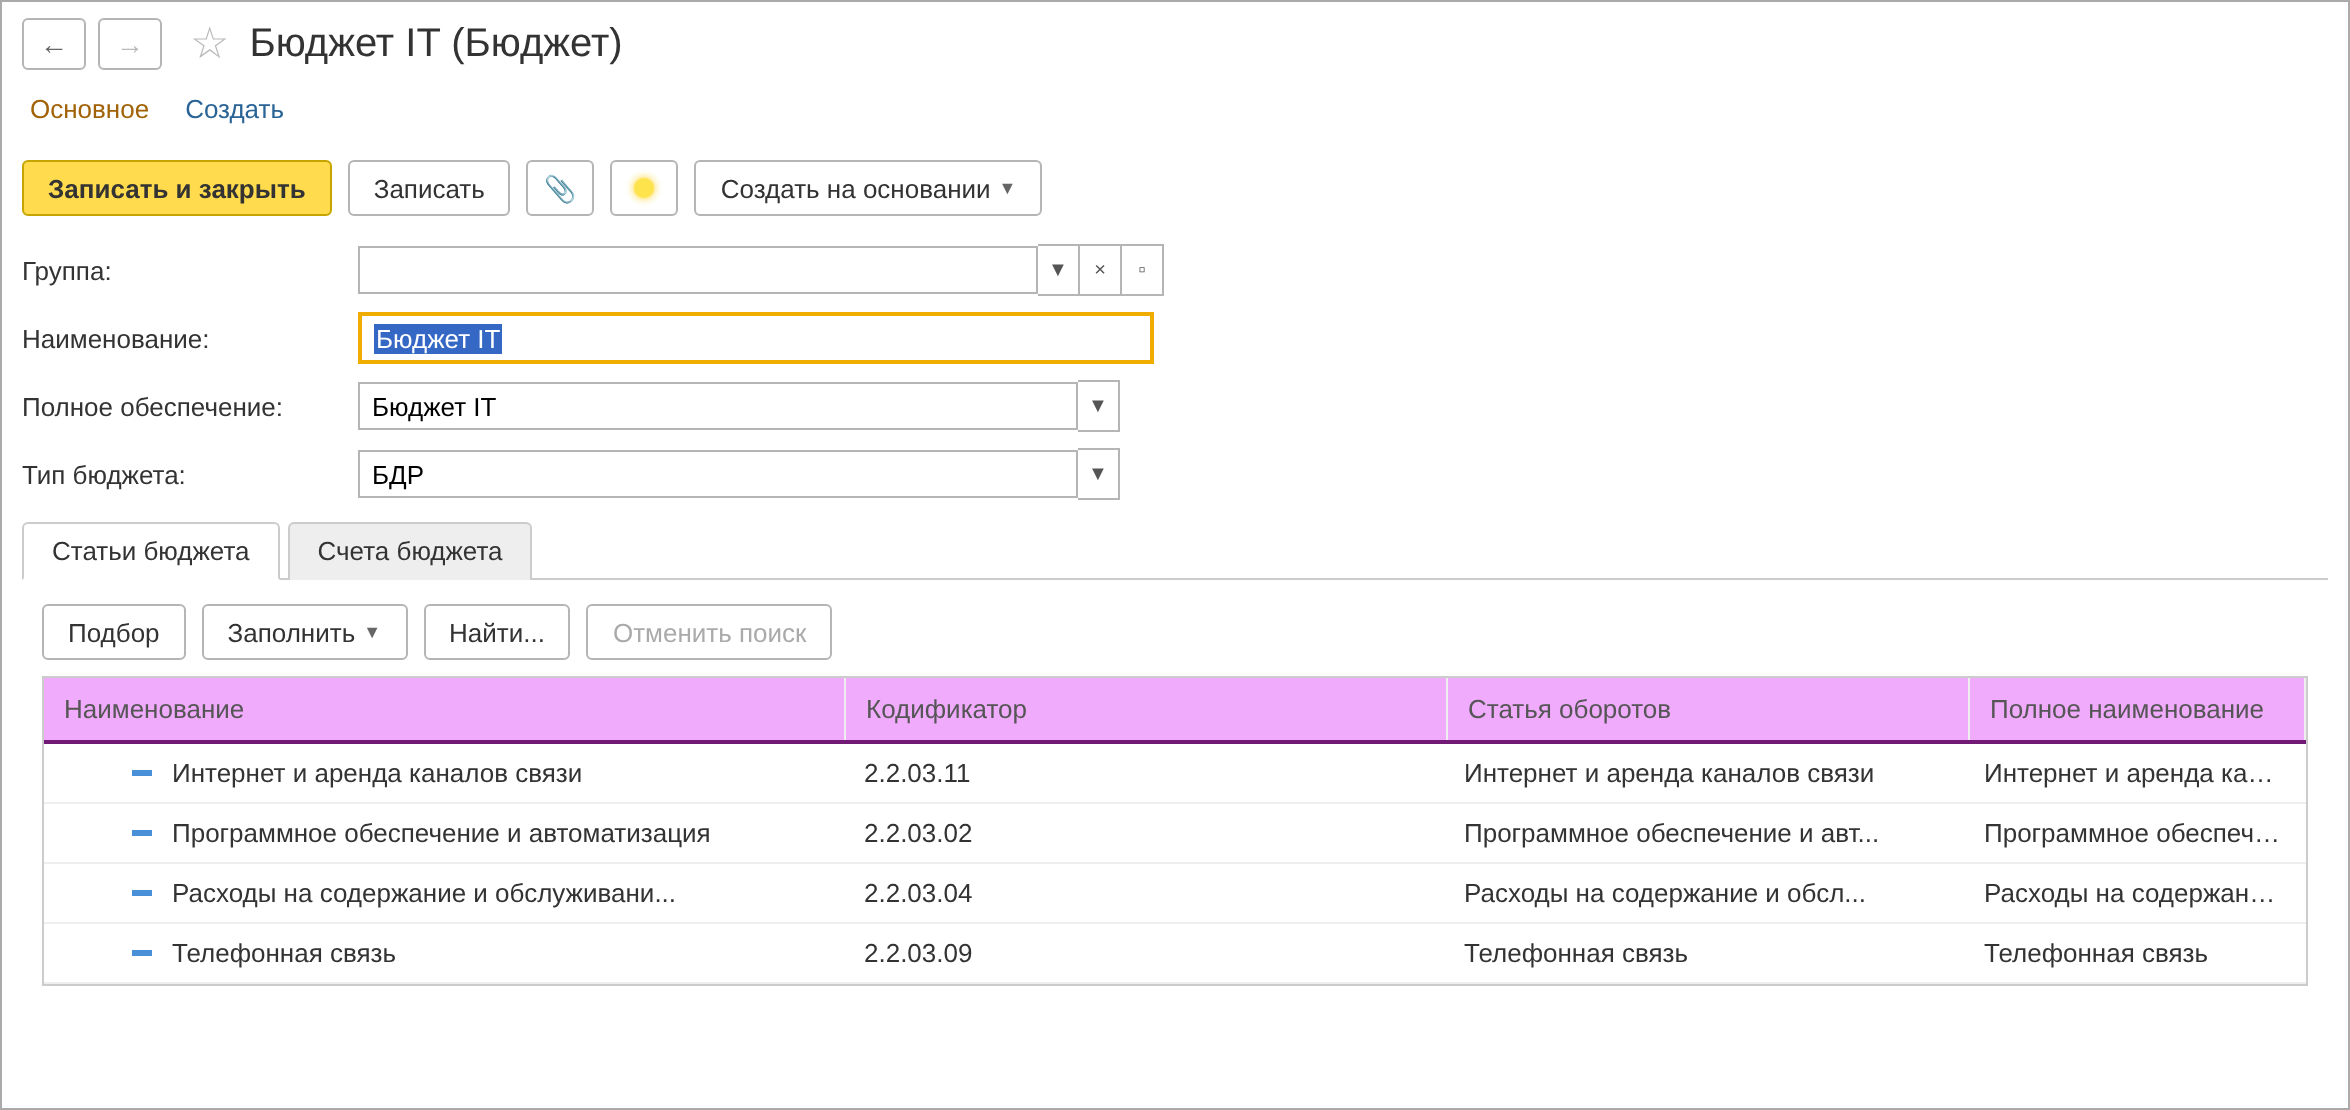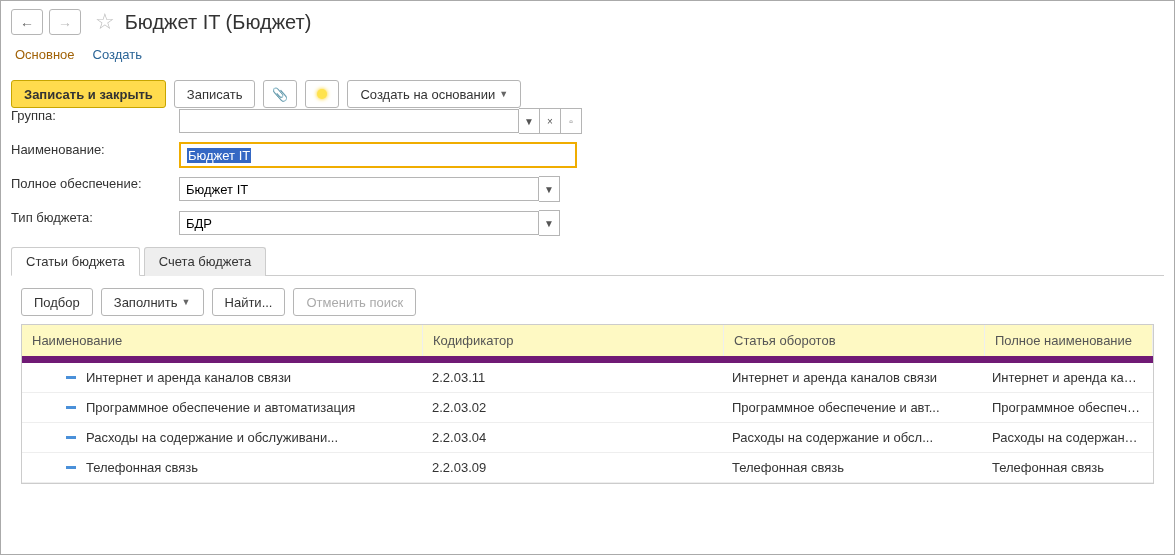--- a/index.html
+++ b/index.html
@@ -5,38 +5,38 @@
 html,body{margin:0;padding:0;font-family:Arial,sans-serif;font-size:13px;color:#333;background:#fff}
 .page{width:1175px;height:555px;border:1px solid #aaa;box-sizing:border-box;padding:8px 10px;position:relative}
 .toprow{display:flex;align-items:center;gap:6px;margin-bottom:8px}
 .nav-btn{width:30px;height:24px;border:1px solid #b5b5b5;background:#fff;border-radius:3px;display:flex;align-items:center;justify-content:center;cursor:pointer;font-size:14px;color:#666}
 .nav-btn.disabled{color:#bbb}
 .star{font-size:22px;color:#bbb;margin:0 4px 0 8px}
 .title{font-size:20px;color:#333;font-weight:normal}
 .tabs-main{display:flex;gap:18px;border-bottom:0;margin:8px 0 14px 0;padding-left:4px}
 .tab-main{font-size:13px;color:#2a6496;padding:4px 0;cursor:pointer}
 .tab-main.active{color:#a16207}
-.toolbar{display:flex;gap:8px;}
+.toolbar{display:flex;gap:8px;margin-bottom:14px}
 .btn{height:26px;border:1px solid #b5b5b5;background:#fff;border-radius:3px;padding:0 12px;display:flex;align-items:center;cursor:pointer;font-size:13px;color:#333}
 .btn-primary{background:#ffdb4d;border-color:#c7a500;font-weight:bold}
 .btn-icon{width:32px;padding:0;justify-content:center}
-.form-row{display:flex;margin-bottom:8px}
+.form-row{display:flex;align-items:center;margin-bottom:8px}
 .form-label{width:168px;font-size:13px;color:#333}
 .form-field{position:relative;display:flex;align-items:center}
 .txt{height:24px;border:1px solid #b5b5b5;padding:11px 6px;font-size:13px;box-sizing:border-box}
 .focused{border:2px solid #f0ad00}
 .sel-text{background:#3568c4;color:#fff;padding:0 1px}
 .ctrl{width:20px;height:24px;border:1px solid #b5b5b5;border-left:none;background:#fff;display:flex;align-items:center;justify-content:center;font-size:10px;color:#555;cursor:pointer}
 .subtabs{display:flex;margin-top:10px;border-bottom:1px solid #ccc}
 .subtab{padding:6px 14px;border:1px solid #ccc;border-bottom:none;background:#eee;border-radius:3px 3px 0 0;margin-right:4px;cursor:pointer;position:relative;top:1px}
 .subtab.active{background:#fff;border-bottom:1px solid #fff}
 .subtoolbar{display:flex;gap:8px;margin:12px 0 8px 0;padding-left:10px}
 .btn-disabled{color:#aaa}
 .grid{border:1px solid #ccc;margin:0 10px}
-.grid-head{display:flex;background:#fef9c3;border-bottom:7px solid #701a75}
+.grid-head{display:flex;background:#f0abfc;border-bottom:2px solid #701a75}
 .grid-head>div{padding:8px 10px;font-size:13px;color:#555;border-right:1px solid #eee}
 .col1{width:380px}
 .col2{width:280px}
 .col3{width:240px}
 .col4{flex:1}
 .grid-row{display:flex;border-bottom:1px solid #eee}
 .grid-row>div{padding:7px 10px;font-size:13px;white-space:nowrap;overflow:hidden;text-overflow:ellipsis}
 .root-row{background:#fffbe5}
 .folder{width:14px;height:11px;background:#f7c24a;border:1px solid #d19a00;border-radius:1px;display:inline-block;margin-right:8px;vertical-align:middle}
 .leaf{width:10px;height:3px;background:#4a90d9;display:inline-block;margin:0 10px 2px 34px;vertical-align:middle}

